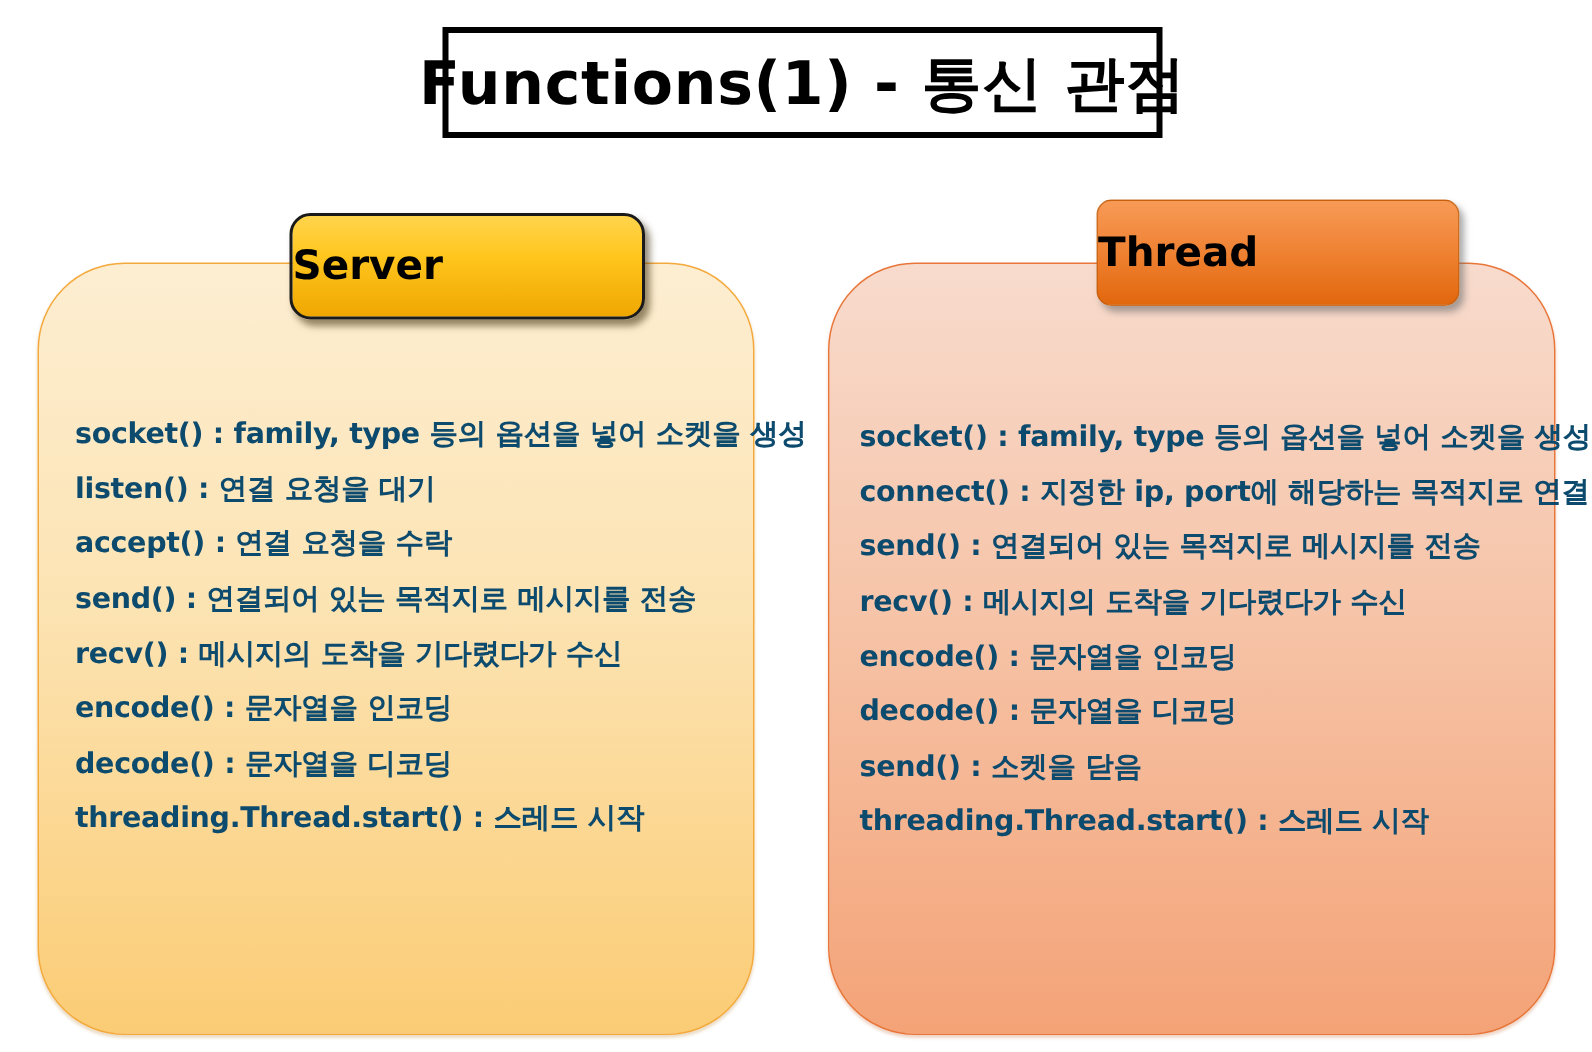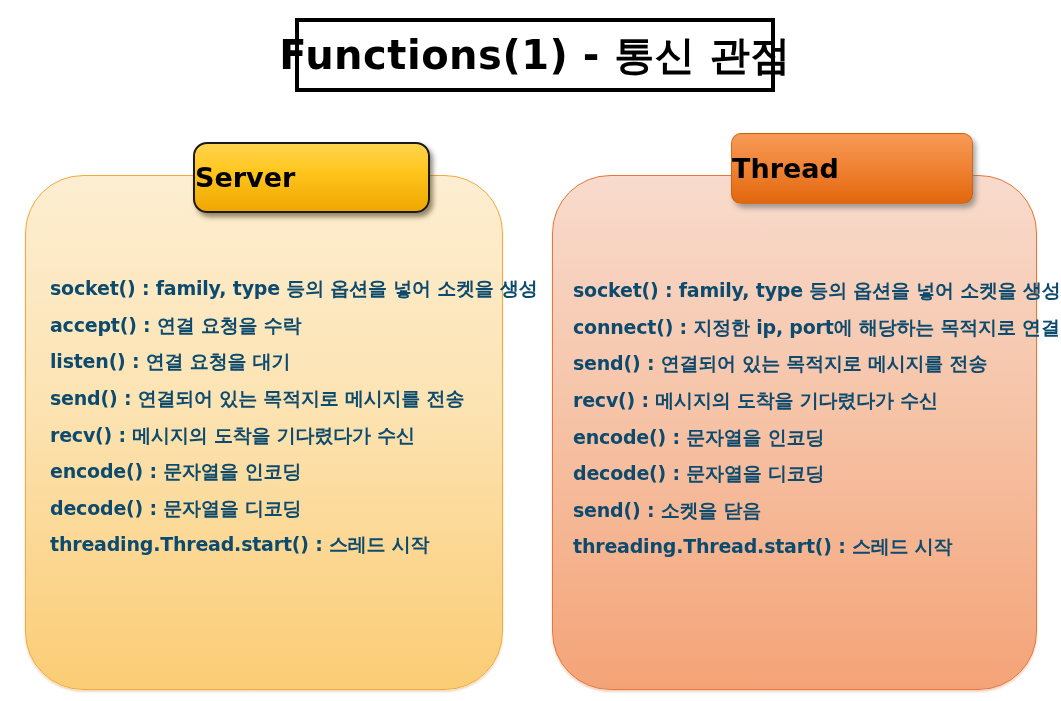--- a/index.html
+++ b/index.html
@@ -136,22 +136,22 @@
 
   <div class="header-chip header-server">
     <span>Server</span>
   </div>
   <div class="header-chip header-client">
     <span>Thread</span>
   </div>
 
   <div class="fn-list fn-list-server">
       <div class="fn-line">socket() : family, type 등의 옵션을 넣어 소켓을 생성</div>
+      <div class="fn-line">listen() : 연결 요청을 대기</div>
       <div class="fn-line">accept() : 연결 요청을 수락</div>
-      <div class="fn-line">listen() : 연결 요청을 대기</div>
       <div class="fn-line">send() : 연결되어 있는 목적지로 메시지를 전송</div>
       <div class="fn-line">recv() : 메시지의 도착을 기다렸다가 수신</div>
       <div class="fn-line">encode() : 문자열을 인코딩</div>
       <div class="fn-line">decode() : 문자열을 디코딩</div>
       <div class="fn-line">threading.Thread.start() : 스레드 시작</div>
     </div>
   <div class="fn-list fn-list-client">
       <div class="fn-line">socket() : family, type 등의 옵션을 넣어 소켓을 생성</div>
       <div class="fn-line">connect() : 지정한 ip, port에 해당하는 목적지로 연결 요청</div>
       <div class="fn-line">send() : 연결되어 있는 목적지로 메시지를 전송</div>

